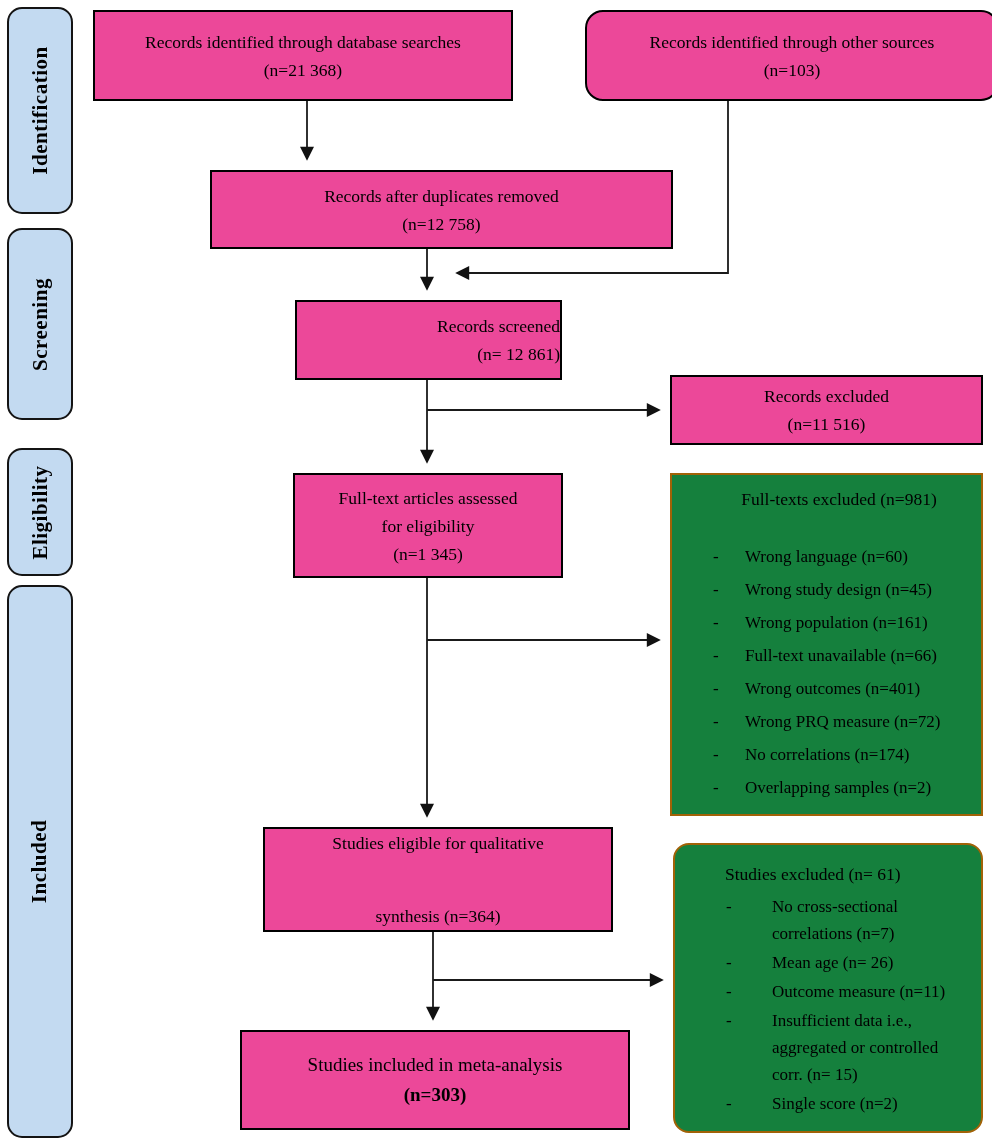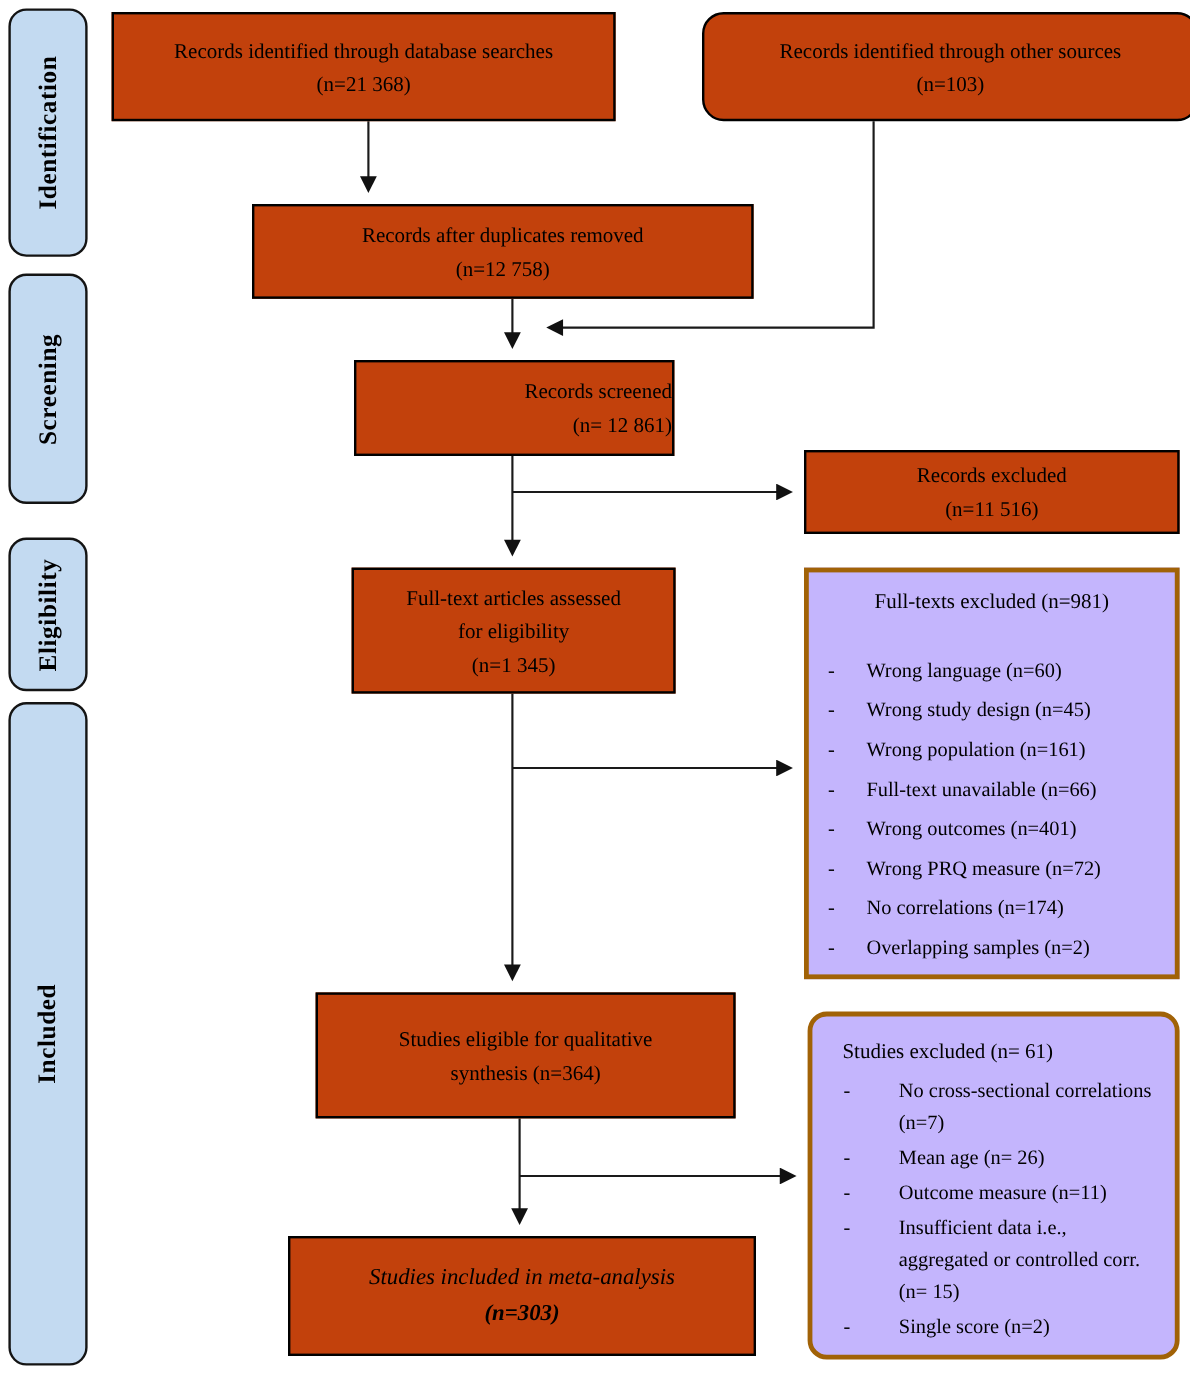--- a/index.html
+++ b/index.html
@@ -30,45 +30,46 @@
   }
   #stage-identification{top:7px;height:207px;}
   #stage-screening{top:228px;height:192px;}
   #stage-eligibility{top:448px;height:128px;}
   #stage-included{top:585px;height:553px;}
 
   
   .box{
     position:absolute;
     border:2px solid #000;
-    background:#c2410c;
+    background:#ec4899;
     box-sizing:border-box;
     display:flex;flex-direction:column;
     align-items:center;justify-content:center;
     text-align:center;
     font-size:17.5px;
     line-height:1.6;
   }
   #box-db{left:93px;top:10px;width:420px;height:91px;border-width:2.5px;}
   #box-other{left:585px;top:10px;width:414px;height:91px;border-width:2.5px;border-radius:18px;}
-  #box-dup{left:210px;top:170px;width:418px;height:79px;border-width:2.5px;align-items:center;}
+  #box-dup{left:210px;top:170px;width:463px;height:79px;border-width:2.5px;align-items:center;}
   #box-screen{left:295px;top:300px;width:267px;height:80px;align-items:flex-end;}
   #box-rec-excl{left:670px;top:375px;width:313px;height:70px;}
   #box-ft{left:293px;top:473px;width:270px;height:105px;}
-  #box-qual{left:263px;top:827px;width:350px;height:105px;}
-  #box-incl{left:240px;top:1030px;width:390px;height:100px;font-size:19px;font-style:italic;}
+  #box-qual{left:263px;top:827px;width:350px;height:105px;justify-content:space-between;}
+  #box-incl{left:240px;top:1030px;width:390px;height:100px;font-size:19px;}
   #box-incl .bold-line{font-weight:bold;}
 
   
   .list-box{
     position:absolute;
-    border:4px solid #a16207;
-    background:#c4b5fd;
+    border:2px solid #a16207;
+    background:#15803d;
     box-sizing:border-box;
     font-size:17px;
+    padding-left:25px;
   }
   #box-ft-excl{left:670px;top:473px;width:313px;height:343px;padding-top:14px;}
   #box-ft-excl .list-title{text-align:center;font-size:17.5px;}
   #box-ft-excl ul{margin:30px 0 0 0;padding:0;list-style:none;}
   #box-ft-excl li{display:flex;line-height:33px;}
   #box-ft-excl .dash{width:32px;padding-left:16px;box-sizing:content-box;}
 
   #box-st-excl{left:673px;top:843px;width:310px;height:290px;padding-top:16px;border-radius:16px;}
   #box-st-excl .list-title{padding-left:25px;font-size:17.5px;line-height:1.5;}
   #box-st-excl ul{margin:6px 0 0 0;padding:0;list-style:none;}

